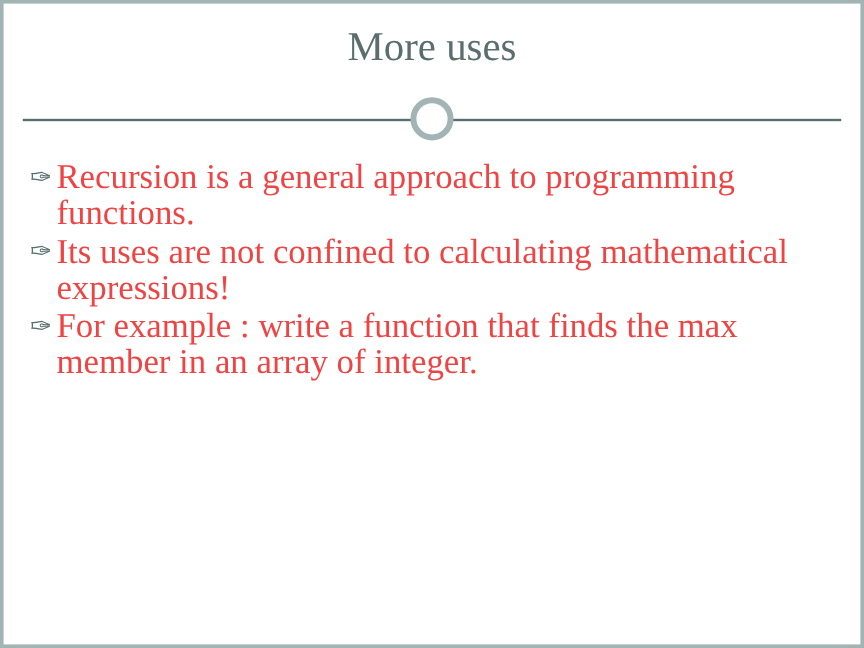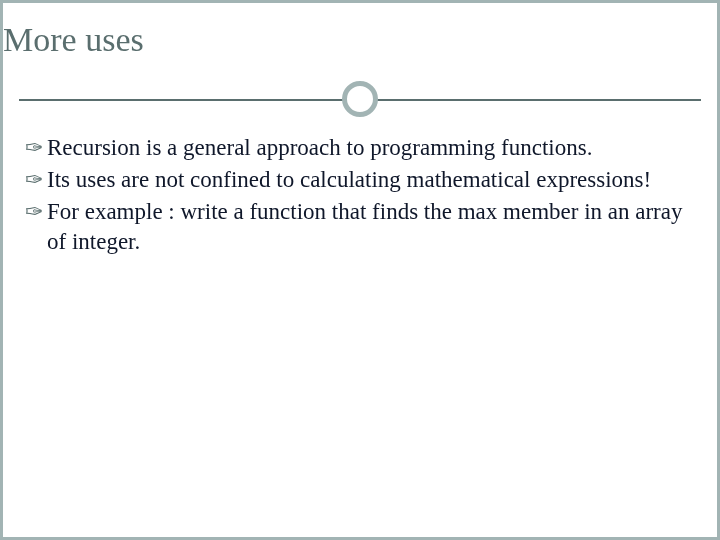--- a/index.html
+++ b/index.html
@@ -11,20 +11,21 @@
       overflow: hidden;
     }
     .slide {
       width: 720px;
       height: 540px;
       border: 3px solid #a2b4b4;
       position: relative;
       background: #fff;
     }
     .title-area {
+      text-align: center;
       padding: 18px 0 0 0;
       position: relative;
       height: 96px;
     }
     .title {
       font-family: 'Comic Sans MS', 'Segoe Script', cursive;
       font-size: 34px;
       color: #5a6e6e;
       font-weight: normal;
     }
@@ -69,22 +70,22 @@
       flex: 0 0 auto;
       width: 22px;
       font-size: 22px;
       color: #5a6e6e;
       line-height: 30px;
       font-family: Arial, sans-serif;
       letter-spacing: -2px;
     }
     .bullet-text {
       flex: 1 1 auto;
-      font-size: 23px;
-      color: #0f172a;
+      font-size: 29px;
+      color: #ef4444;
       line-height: 30px;
       font-family: Georgia, 'Times New Roman', serif;
     }
   </style>
 </head>
 <body>
 
 <div class="slide">
   <div class="title-area">
     <h1 class="title">More uses</h1>

